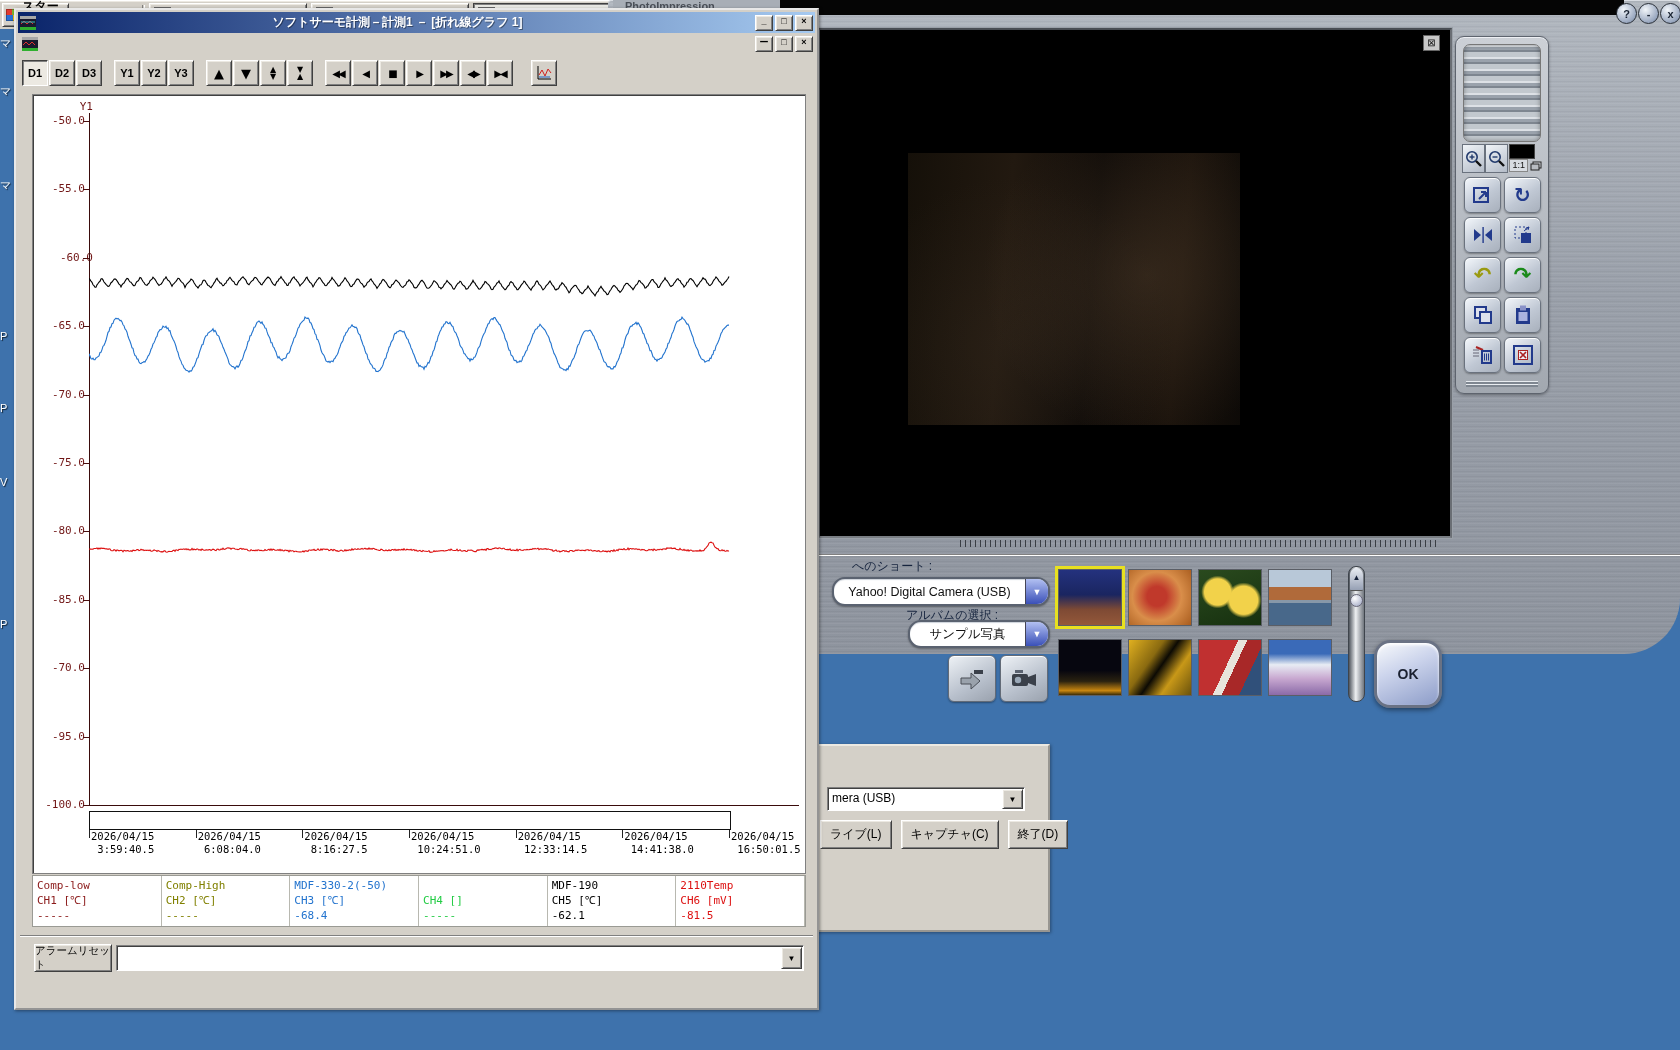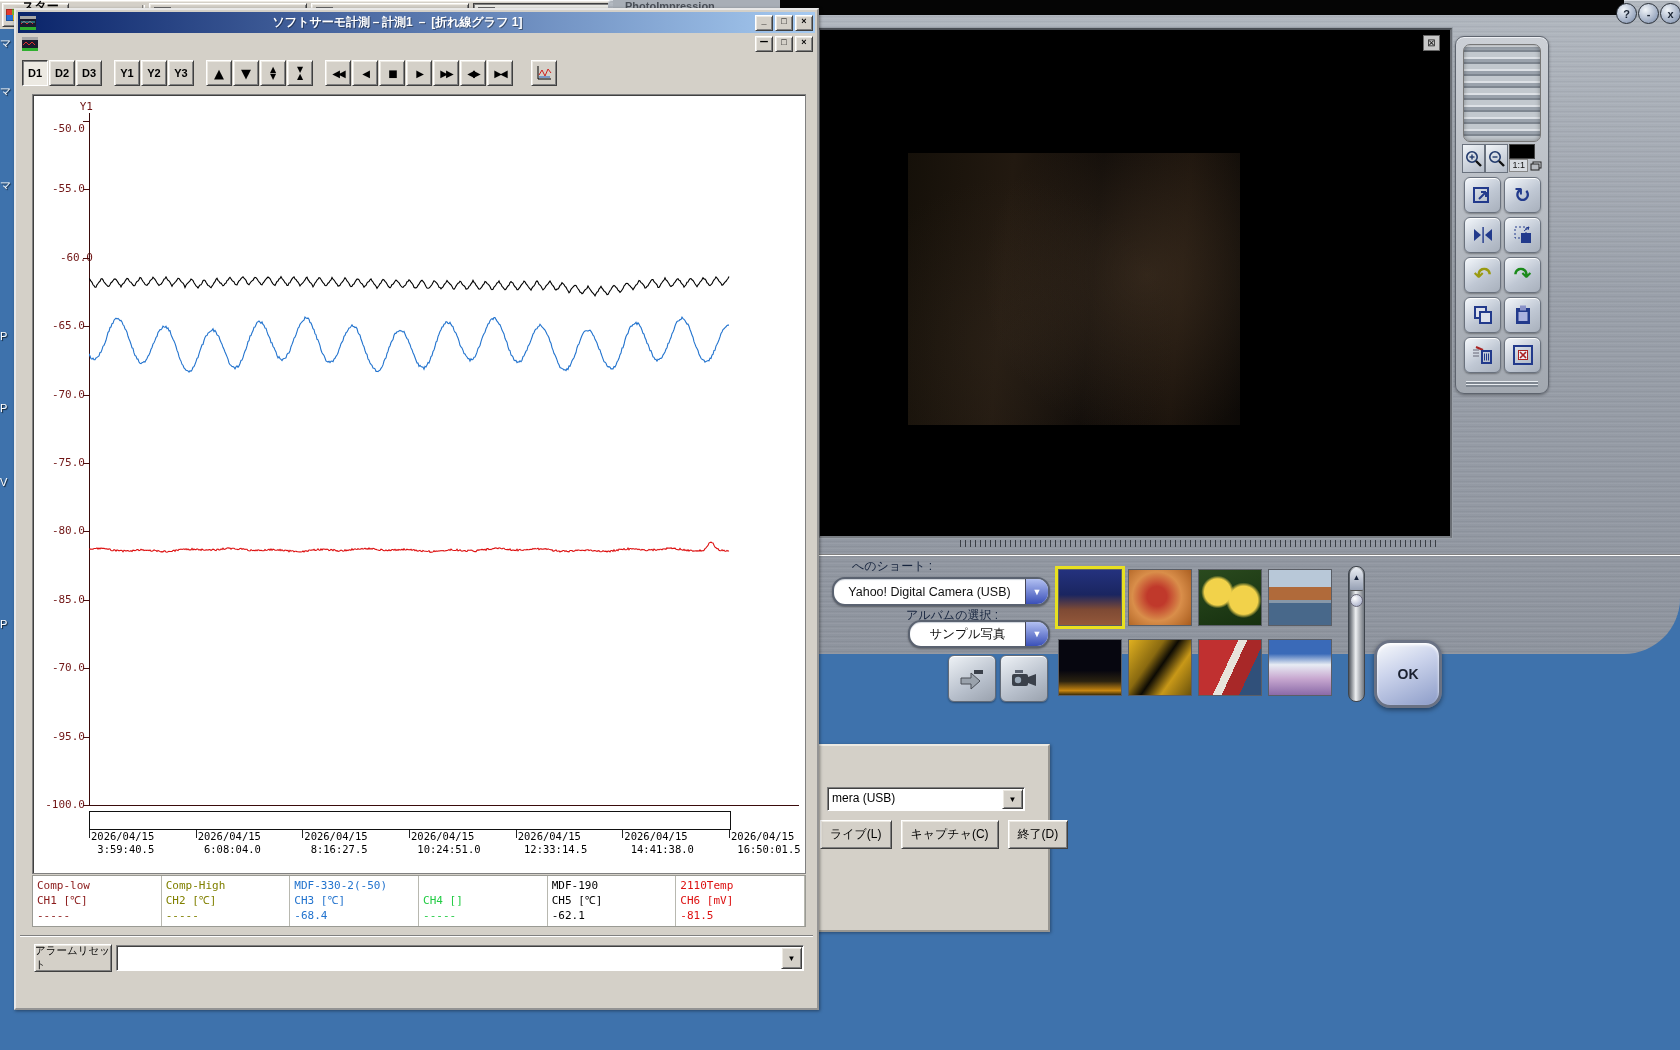--- a/index.html
+++ b/index.html
@@ -501,21 +501,21 @@
               <path d="M3 10 l3 -5 3 6 3 -7 3 4" stroke="#d02020" fill="none"></path>
               <path d="M3 12 h11" stroke="#2060c0"></path>
             </svg>
         </span>
       </span>
     </div>
 
     <div id="chart-panel" class="abs">
       <div id="y-axis-name" class="abs">Y1</div>
       <div id="y-axis">
-          <div class="ytick-label" style="top: 27px;">-50.0</div>
+          <div class="ytick-label" style="top: 19px;">-50.0</div>
           <div class="ytick-mark" style="top: 26px;"></div>
           <div class="ytick-label" style="top: 87.4px;">-55.0</div>
           <div class="ytick-mark" style="top: 94.4px;"></div>
           <div class="ytick-label" style="top: 155.8px; padding-left: 8px;">-60.0</div>
           <div class="ytick-mark" style="top: 162.8px;"></div>
           <div class="ytick-label" style="top: 224.2px;">-65.0</div>
           <div class="ytick-mark" style="top: 231.2px;"></div>
           <div class="ytick-label" style="top: 292.6px;">-70.0</div>
           <div class="ytick-mark" style="top: 299.6px;"></div>
           <div class="ytick-label" style="top: 361px;">-75.0</div>

